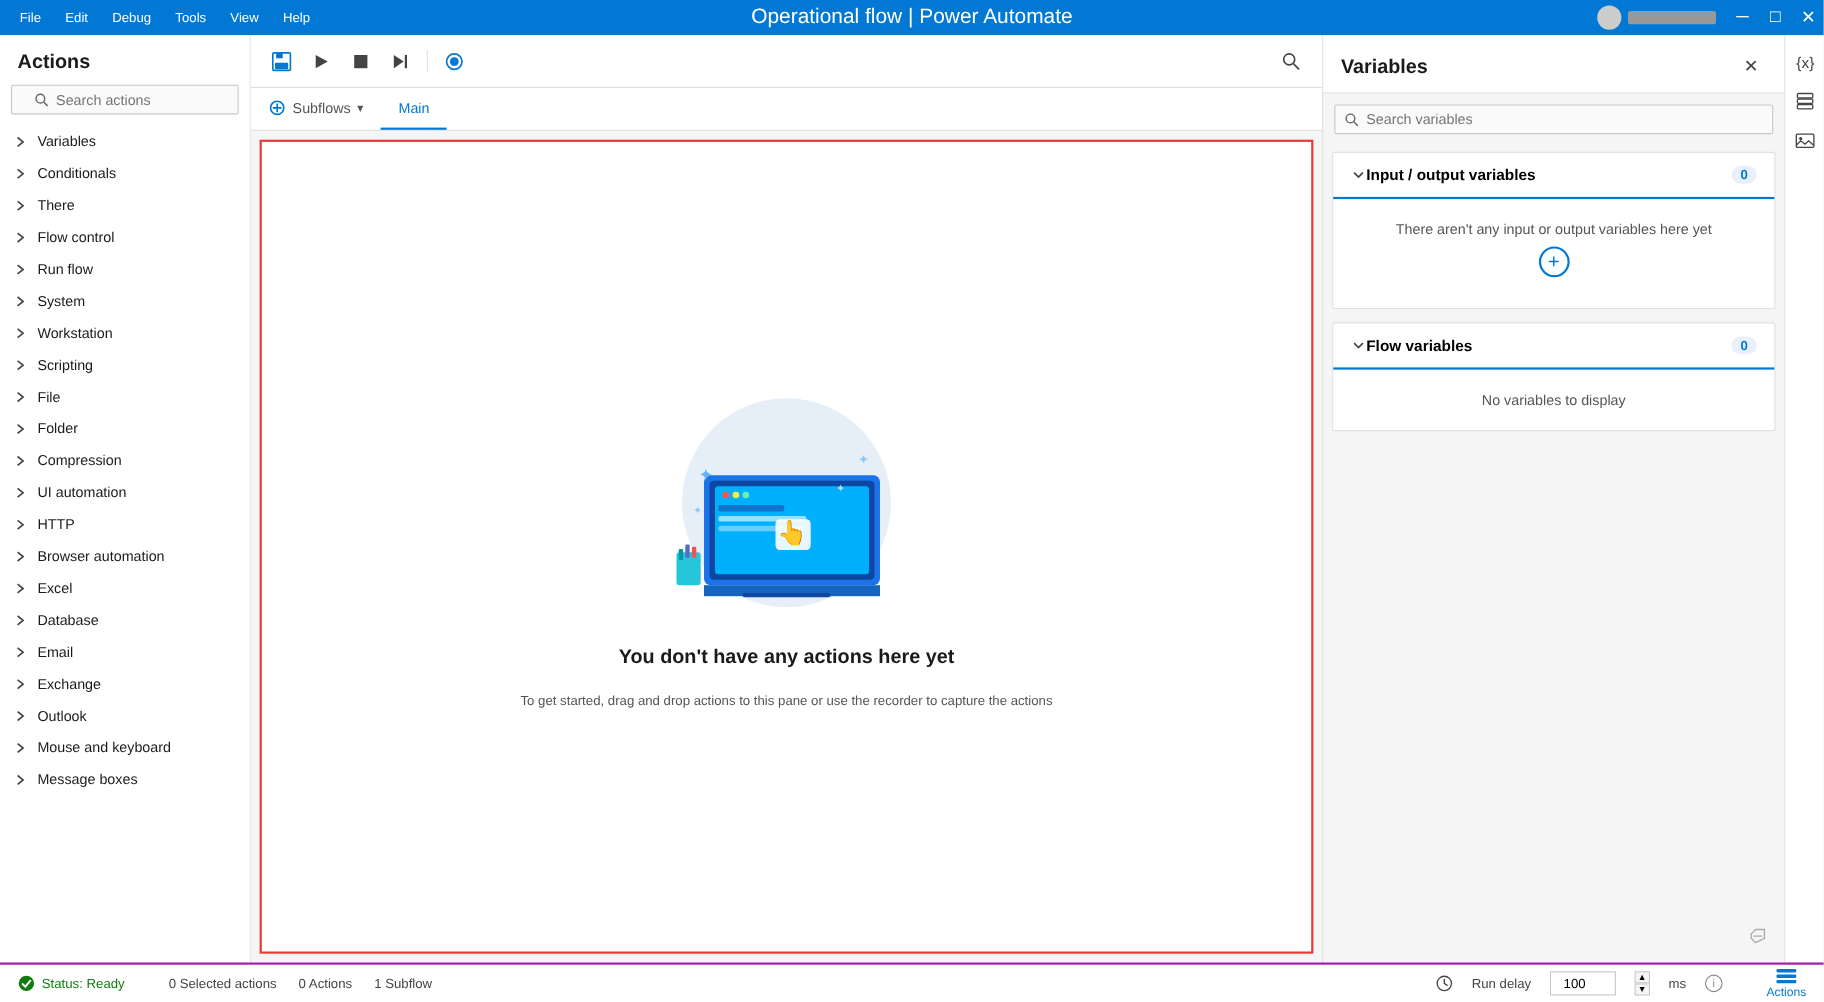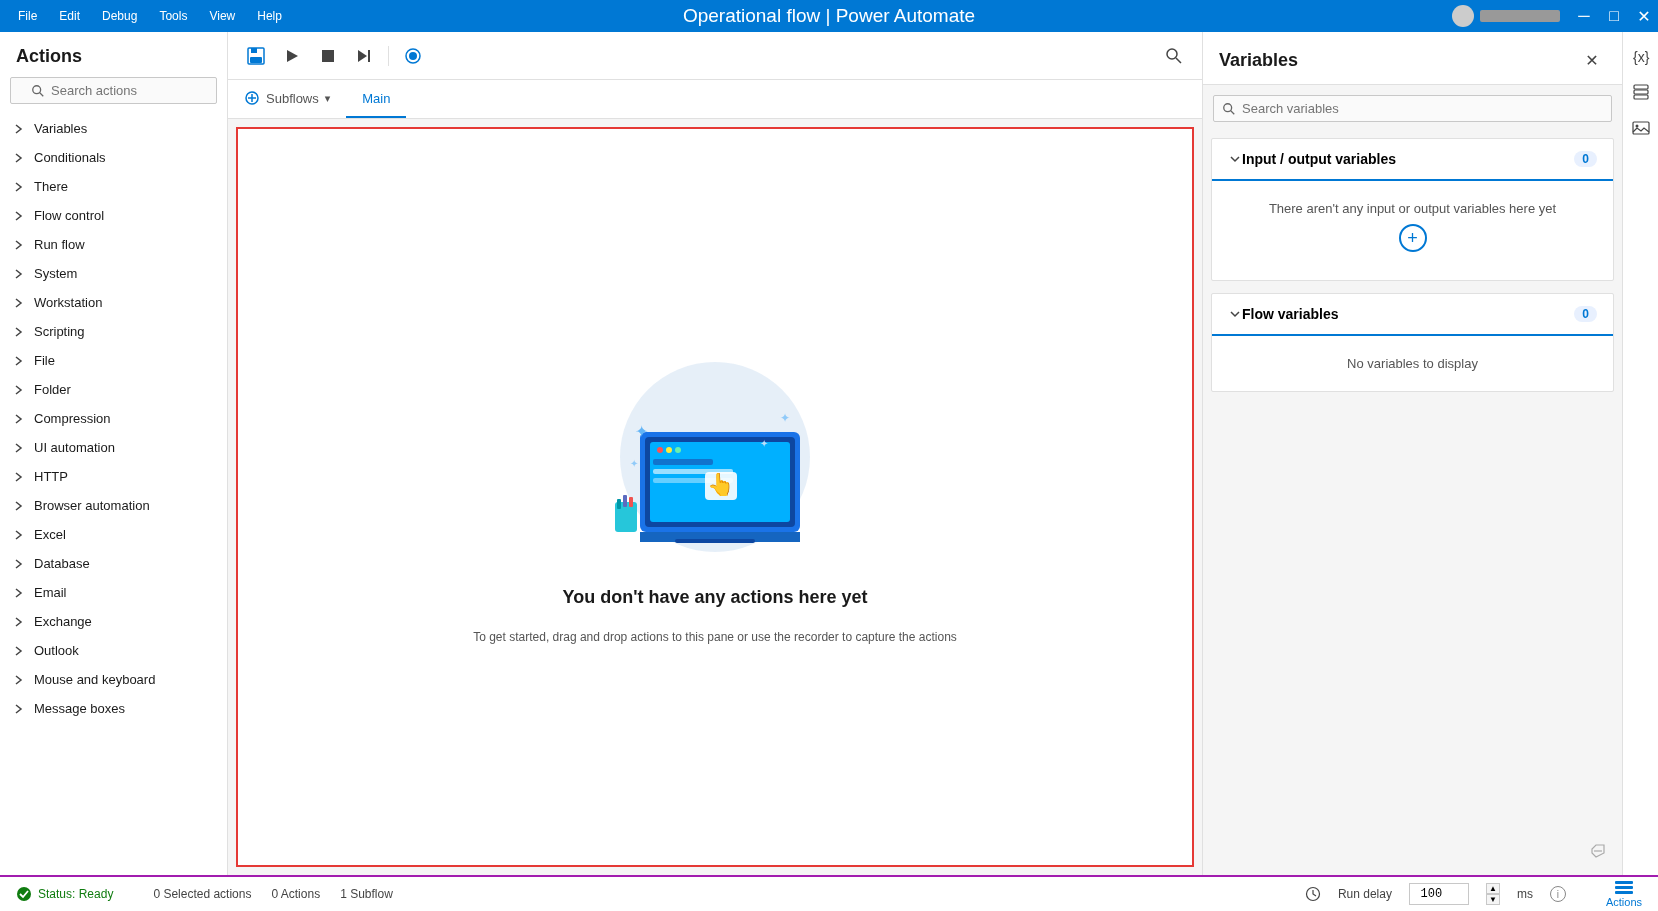--- a/index.html
+++ b/index.html
@@ -178,21 +178,20 @@
     .status-ready { display: flex; align-items: center; gap: 6px; color: #107c10; }
     .status-items { display: flex; align-items: center; gap: 20px; margin-left: 20px; }
     .run-delay-group { display: flex; align-items: center; gap: 17px; margin-left: auto; }
     .run-delay-input {
       width: 60px;
       height: 22px;
       border: 1px solid #c8c8c8;
       font-size: 12px;
       text-align: center;
       outline: none;
-      font-family: Liberation Mono, monospace;
     }
     .stepper { display: flex; flex-direction: column; }
     .stepper-btn {
       width: 14px;
       height: 11px;
       border: 1px solid #c8c8c8;
       background: #f5f5f5;
       cursor: pointer;
       font-size: 8px;
       display: flex;

